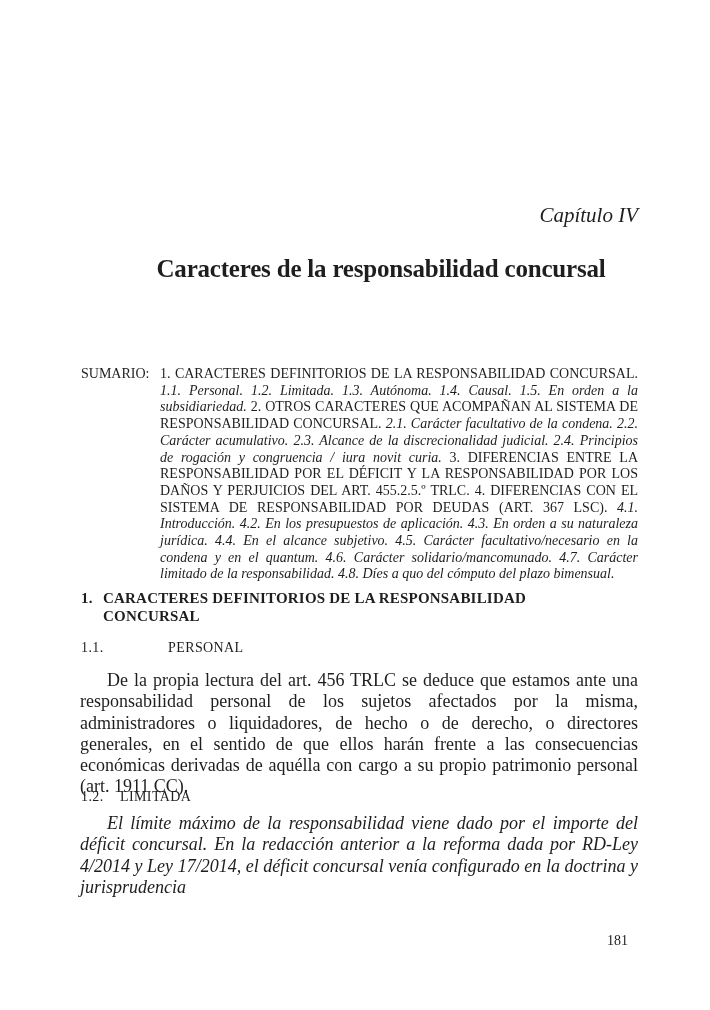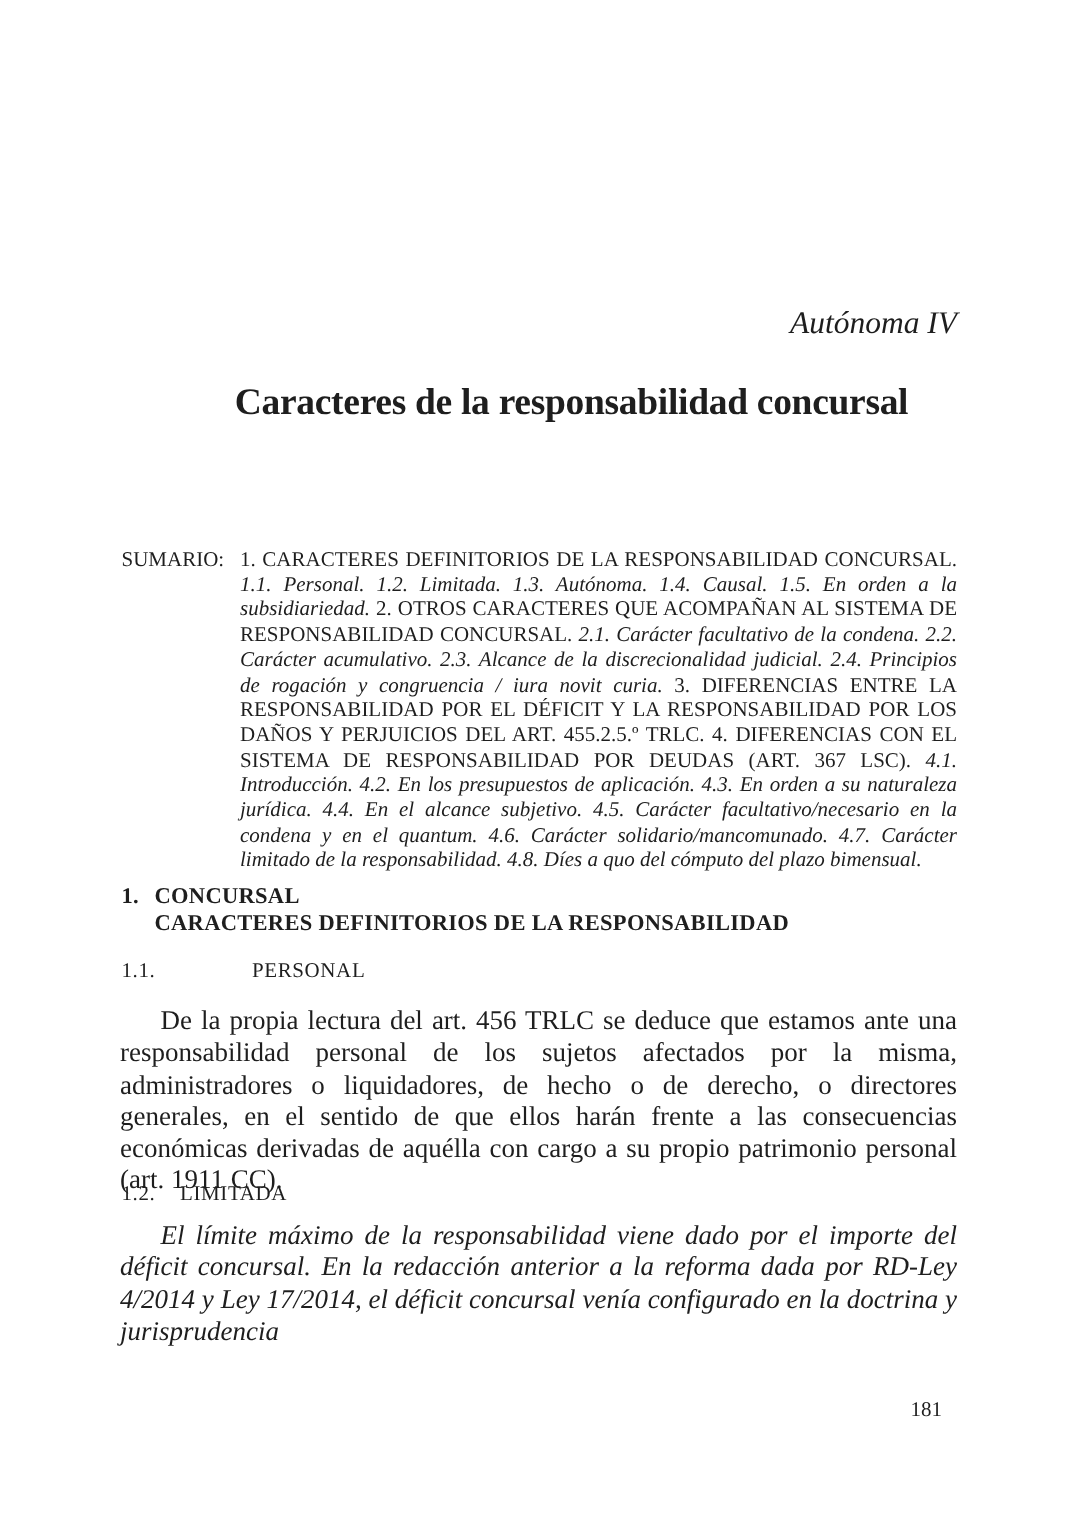--- a/index.html
+++ b/index.html
@@ -105,34 +105,34 @@
     text-align: right;
     font-size: 14px;
     line-height: 18px;
   }
 </style>
 </head>
 <body>
 
 <div class="page">
 
-  <div class="chapter-label">Autónoma IV</div>
+  <div class="chapter-label">Capítulo IV</div>
 
   <h1 class="chapter-title" style="font-weight:bold; margin:0;">Caracteres de la responsabilidad concursal</h1>
 
   <div class="summary">
     <div class="summary-label">SUMARIO:</div>
     <div class="summary-text"><span class="seg-caps">1. CARACTERES DEFINITORIOS DE LA RESPONSABILIDAD CONCURSAL. </span><span class="seg-italic">1.1. Personal. 1.2. Limitada. 1.3. Autónoma. 1.4. Causal. 1.5. En orden a la subsidiariedad. </span><span class="seg-caps">2. OTROS CARACTERES QUE ACOMPAÑAN AL SISTEMA DE RESPONSABILIDAD CONCURSAL. </span><span class="seg-italic">2.1. Carácter facultativo de la condena. 2.2. Carácter acumulativo. 2.3. Alcance de la discrecionalidad judicial. 2.4. Principios de rogación y congruencia / iura novit curia. </span><span class="seg-caps">3. DIFERENCIAS ENTRE LA RESPONSABILIDAD POR EL DÉFICIT Y LA RESPONSABILIDAD POR LOS DAÑOS Y PERJUICIOS DEL ART. 455.2.5.º TRLC. 4. DIFERENCIAS CON EL SISTEMA DE RESPONSABILIDAD POR DEUDAS (ART. 367 LSC). </span><span class="seg-italic">4.1. Introducción. 4.2. En los presupuestos de aplicación. 4.3. En orden a su naturaleza jurídica. 4.4. En el alcance subjetivo. 4.5. Carácter facultativo/necesario en la condena y en el quantum. 4.6. Carácter solidario/mancomunado. 4.7. Carácter limitado de la responsabilidad. 4.8. Díes a quo del cómputo del plazo bimensual.</span></div>
   </div>
 
   <div class="section-heading">
     <div class="sh-num">1.</div>
     <div class="sh-lines">
+      <div>CARACTERES DEFINITORIOS DE LA RESPONSABILIDAD</div>
       <div>CONCURSAL</div>
-      <div>CARACTERES DEFINITORIOS DE LA RESPONSABILIDAD</div>
     </div>
   </div>
 
   <div class="sub-heading first">
     <div class="sub-num">1.1.</div>
     <div>PERSONAL</div>
   </div>
 
   <p class="body-para p1" style="margin:0;">De la propia lectura del art. 456 TRLC se deduce que estamos ante una responsabilidad personal de los sujetos afectados por la misma, administradores o liquidadores, de hecho o de derecho, o directores generales, en el sentido de que ellos harán frente a las consecuencias económicas derivadas de aquélla con cargo a su propio patrimonio personal (art. 1911 CC).</p>
 

